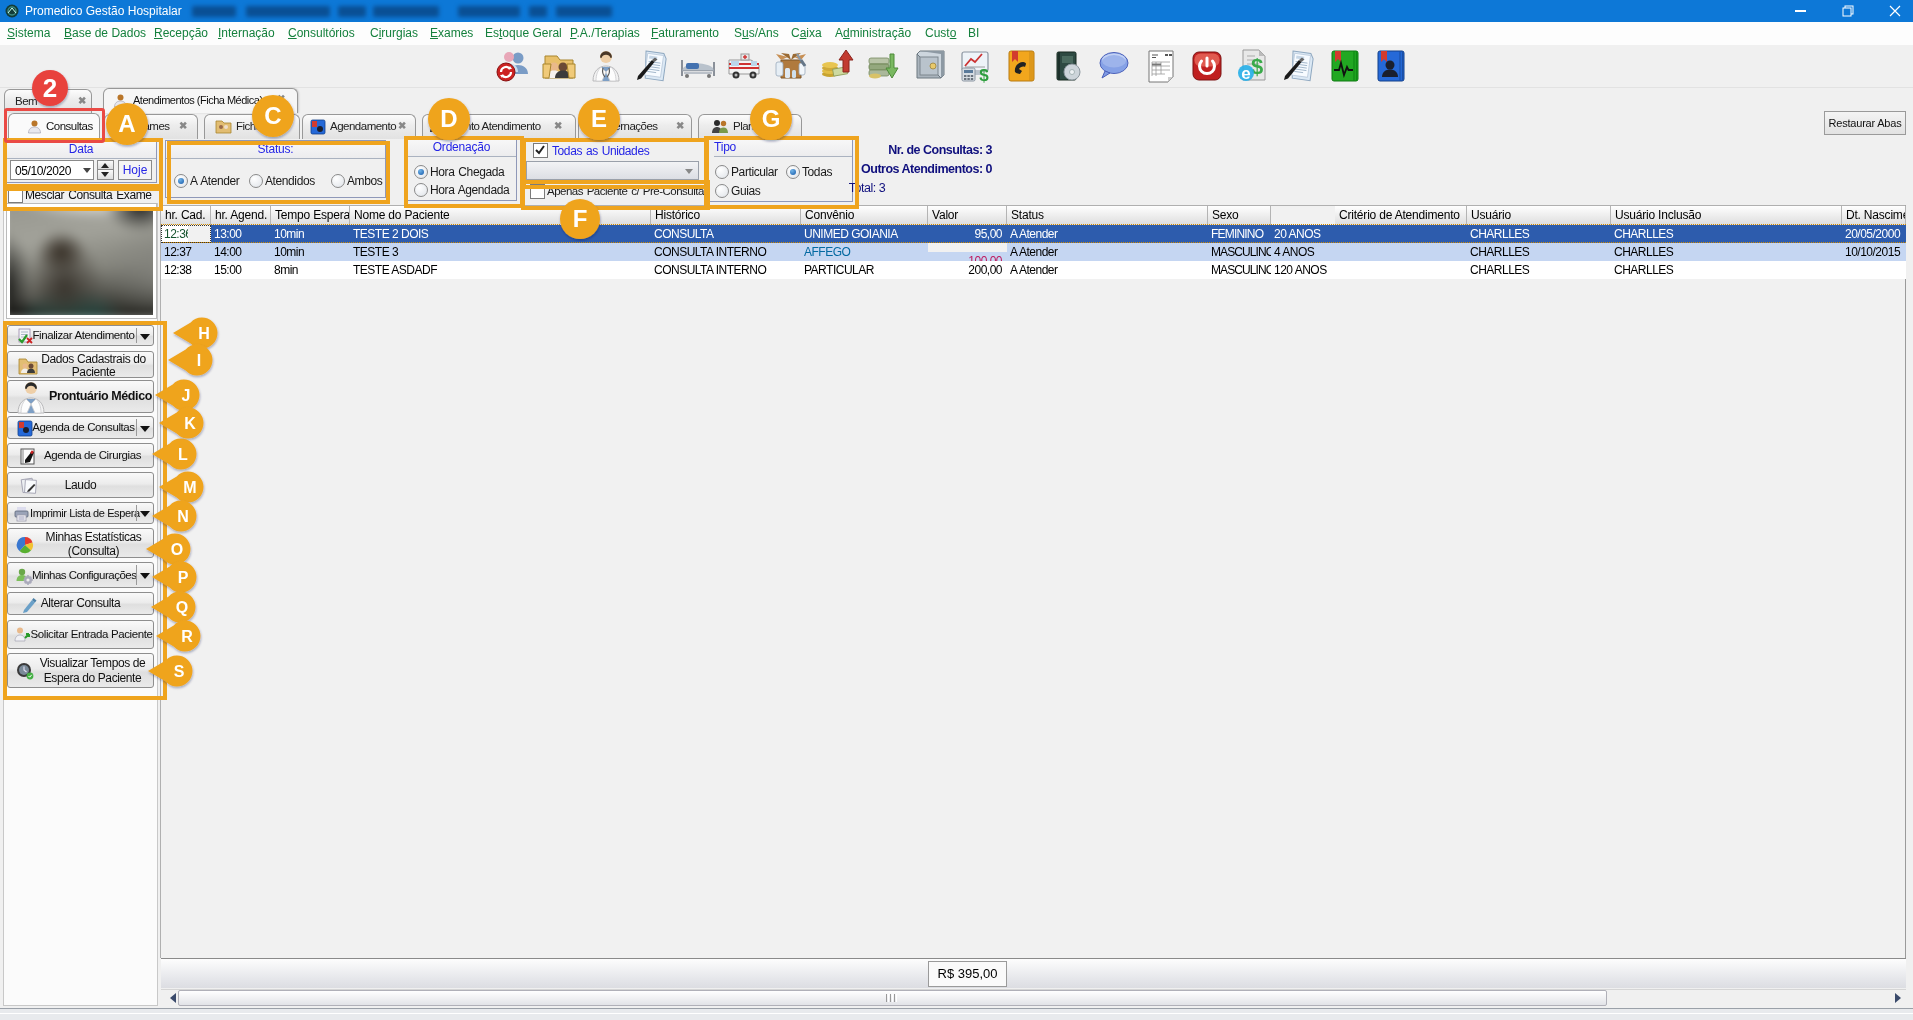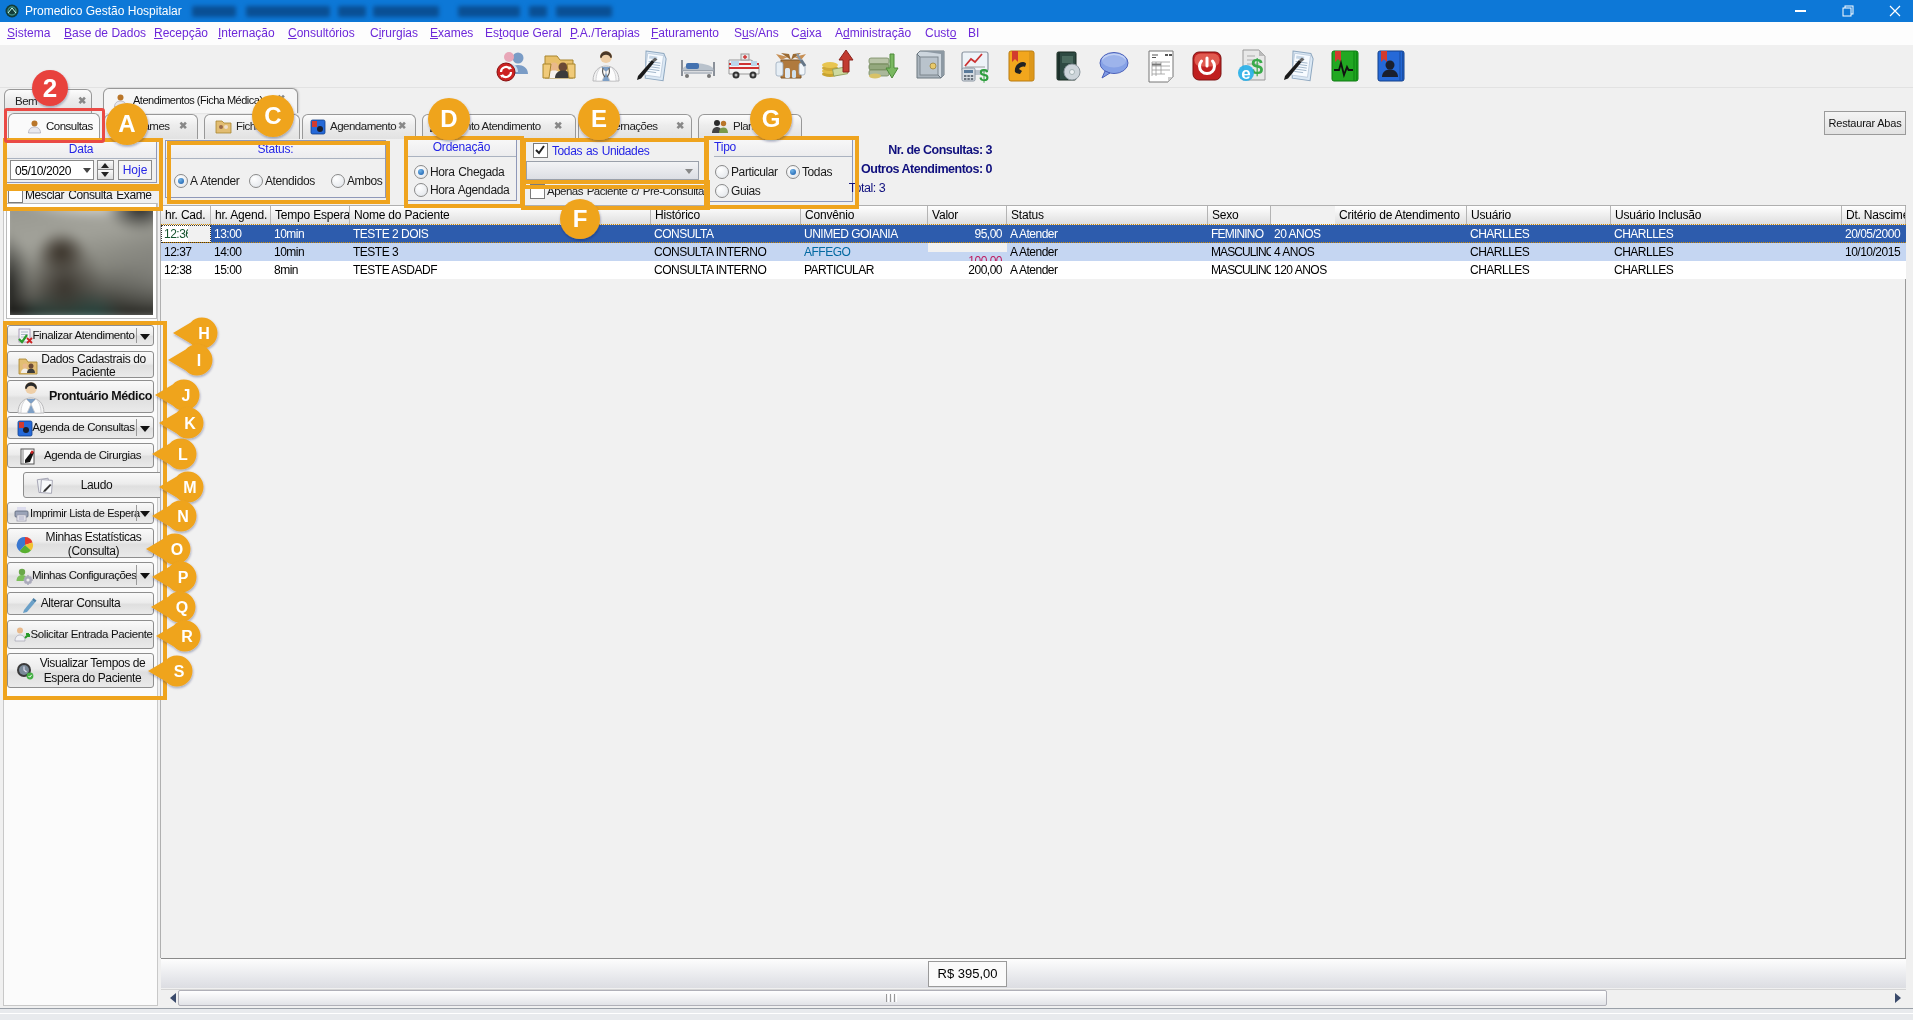--- a/index.html
+++ b/index.html
@@ -1,20 +1,20 @@
 <!DOCTYPE html>
 <html><head>
 <meta charset="utf-8">
 <style>
   html,body{margin:0;padding:0;}
   body{width:1913px;height:1020px;position:relative;overflow:hidden;
        font-family:"Liberation Sans",sans-serif;background:#f0f0f0;}
   .abs{position:absolute;}
   .tb-redact{position:absolute;top:6px;height:11px;background:rgba(8,45,95,.55);filter:blur(2px);border-radius:2px;}
-  .menu-item{position:absolute;top:0;height:23px;line-height:23px;font-size:12px;color:#6d28d9;text-align:center;}
+  .menu-item{position:absolute;top:0;height:23px;line-height:23px;font-size:12px;color:#15803d;text-align:center;}
   .tab{position:absolute;border:1px solid #989898;border-bottom:none;border-radius:6px 6px 0 0;
        background:linear-gradient(#fcfcfc,#ececec 45%,#e2e2e2);}
   .tab.active{background:#f6f6f6;}
   .tab .x{position:absolute;color:#888;font-size:10px;font-weight:bold;}
   .grp{position:absolute;background:#f0f0f0;border:1px solid #8f98b8;}
   .grp .cap{position:absolute;top:0;left:0;right:0;height:17px;line-height:16px;text-align:center;color:#2525e6;font-size:12px;letter-spacing:-0.2px;border-bottom:1px solid #aab2c0;background:linear-gradient(#f8f8f8,#ececee);}
   .orange{position:absolute;border:4px solid #efa41e;z-index:40;pointer-events:none;}
   .radio{position:absolute;width:12px;height:12px;border-radius:50%;
          border:1px solid #8a8a8a;background:radial-gradient(circle at 35% 30%,#ffffff,#dfe3e8);}
   .radio.sel::after{content:"";position:absolute;left:3px;top:3px;width:6px;height:6px;border-radius:50%;
@@ -394,21 +394,21 @@
     </svg>
 </div>
 <div class="btn" style="top:443px;height:25px;line-height:23px;padding-left:24px;font-size:11.5px;">Agenda de Cirurgias
  <svg class="abs" style="left:12px;top:4px" width="17" height="17" viewBox="0 0 17 17">
       <rect x="1" y="1" width="13" height="15" fill="#fdfdfd" stroke="#555" stroke-width="1"></rect>
       <path d="M3 1 v15" stroke="#888" stroke-width="1"></path>
       <path d="M5 12 L12 3 l2 1.5 L10 14 l-5 1 z" fill="#111"></path>
       <path d="M11 3.5 l2 1.5" stroke="#cc2222" stroke-width="3"></path>
     </svg>
 </div>
-<div class="btn" style="top:472px;height:26px;line-height:24px;margin-left:16px;">Laudo
+<div class="btn" style="top:472px;height:26px;line-height:24px;">Laudo
  <svg class="abs" style="left:12px;top:4px" width="18" height="18" viewBox="0 0 18 18">
       <rect x="2" y="2" width="11" height="13" fill="#eceff2" stroke="#99a" stroke-width=".8" transform="rotate(-8 7 8)"></rect>
       <rect x="5" y="3" width="11" height="13" fill="#f8fafc" stroke="#99a" stroke-width=".8" transform="rotate(4 11 9)"></rect>
       <path d="M8 13 l6-6 1.5 1 -6 6.5 -2.5 .5 z" fill="#333"></path>
     </svg>
 </div>
 <div class="btn" style="top:502px;height:22px;line-height:20px;padding-left:22px;padding-right:16px;font-size:11px;">Imprimir Lista de Espera<span class="dd"></span>
  <svg class="abs" style="left:6px;top:3px" width="16" height="16" viewBox="0 0 16 16">
       <rect x="3" y="1" width="9" height="4" fill="#dde"></rect>
       <rect x="1" y="5" width="13" height="6" rx="1" fill="#9aa3b8" stroke="#5a6478" stroke-width=".8"></rect>

